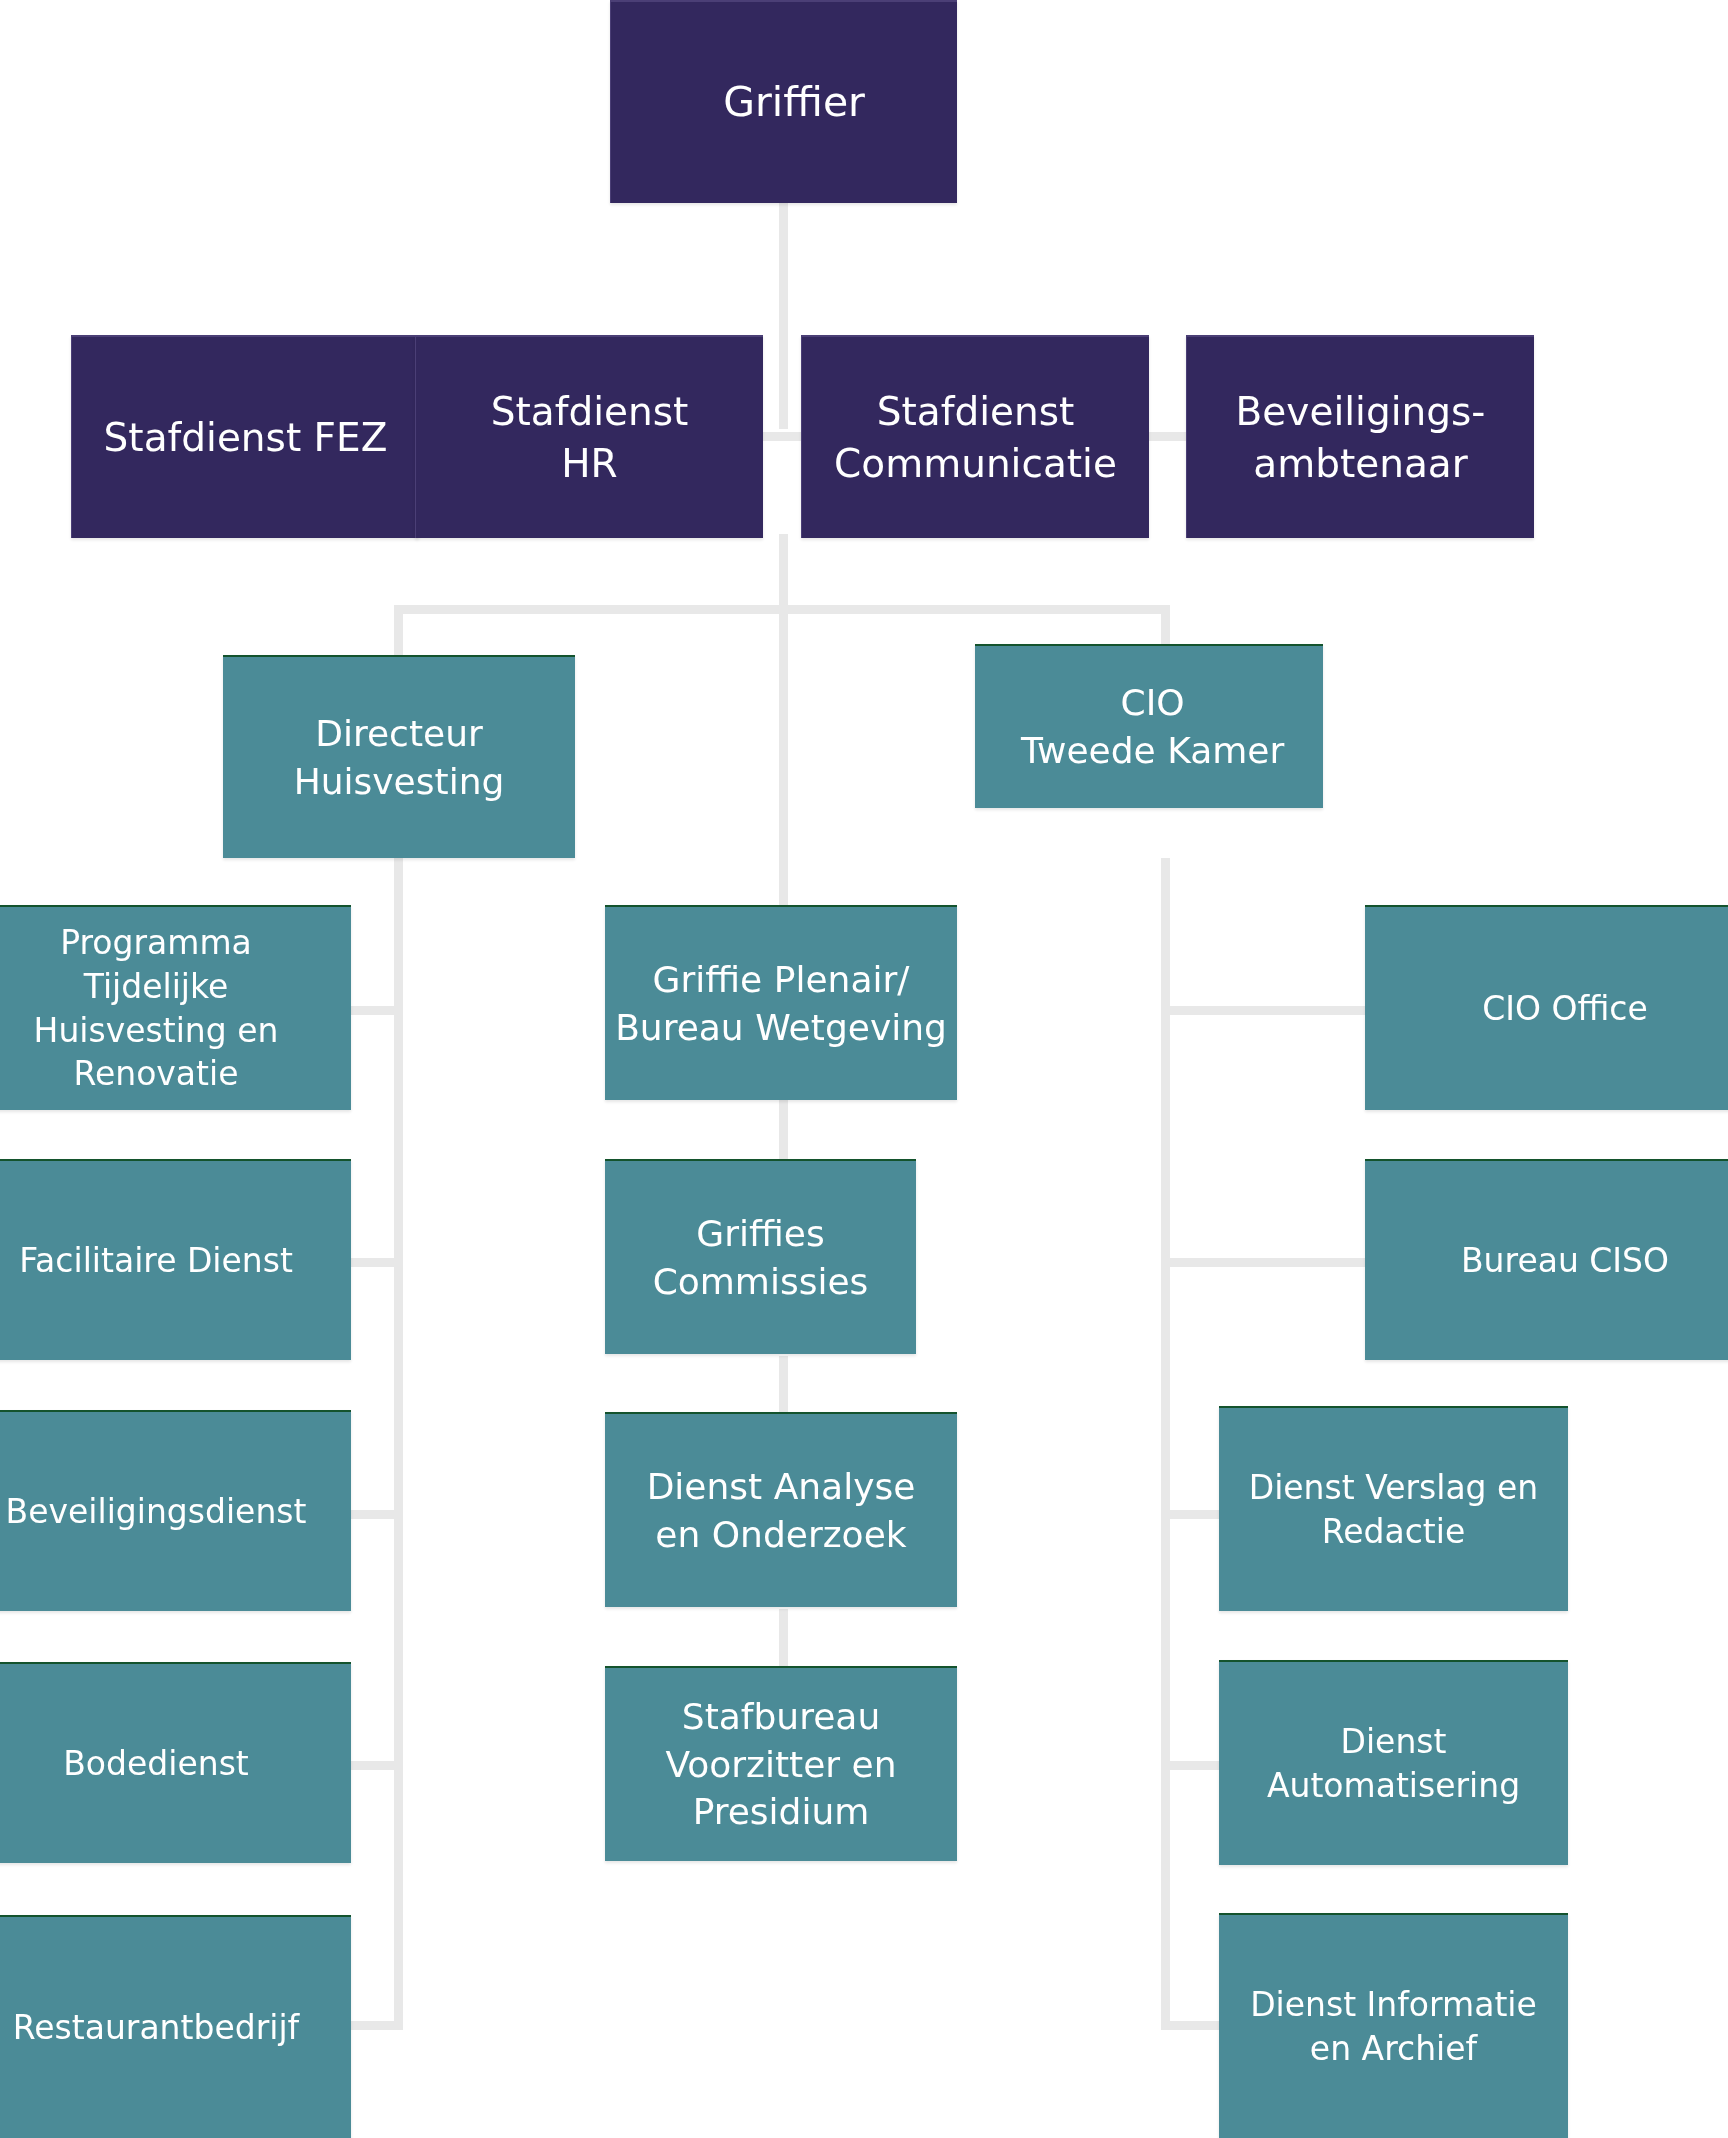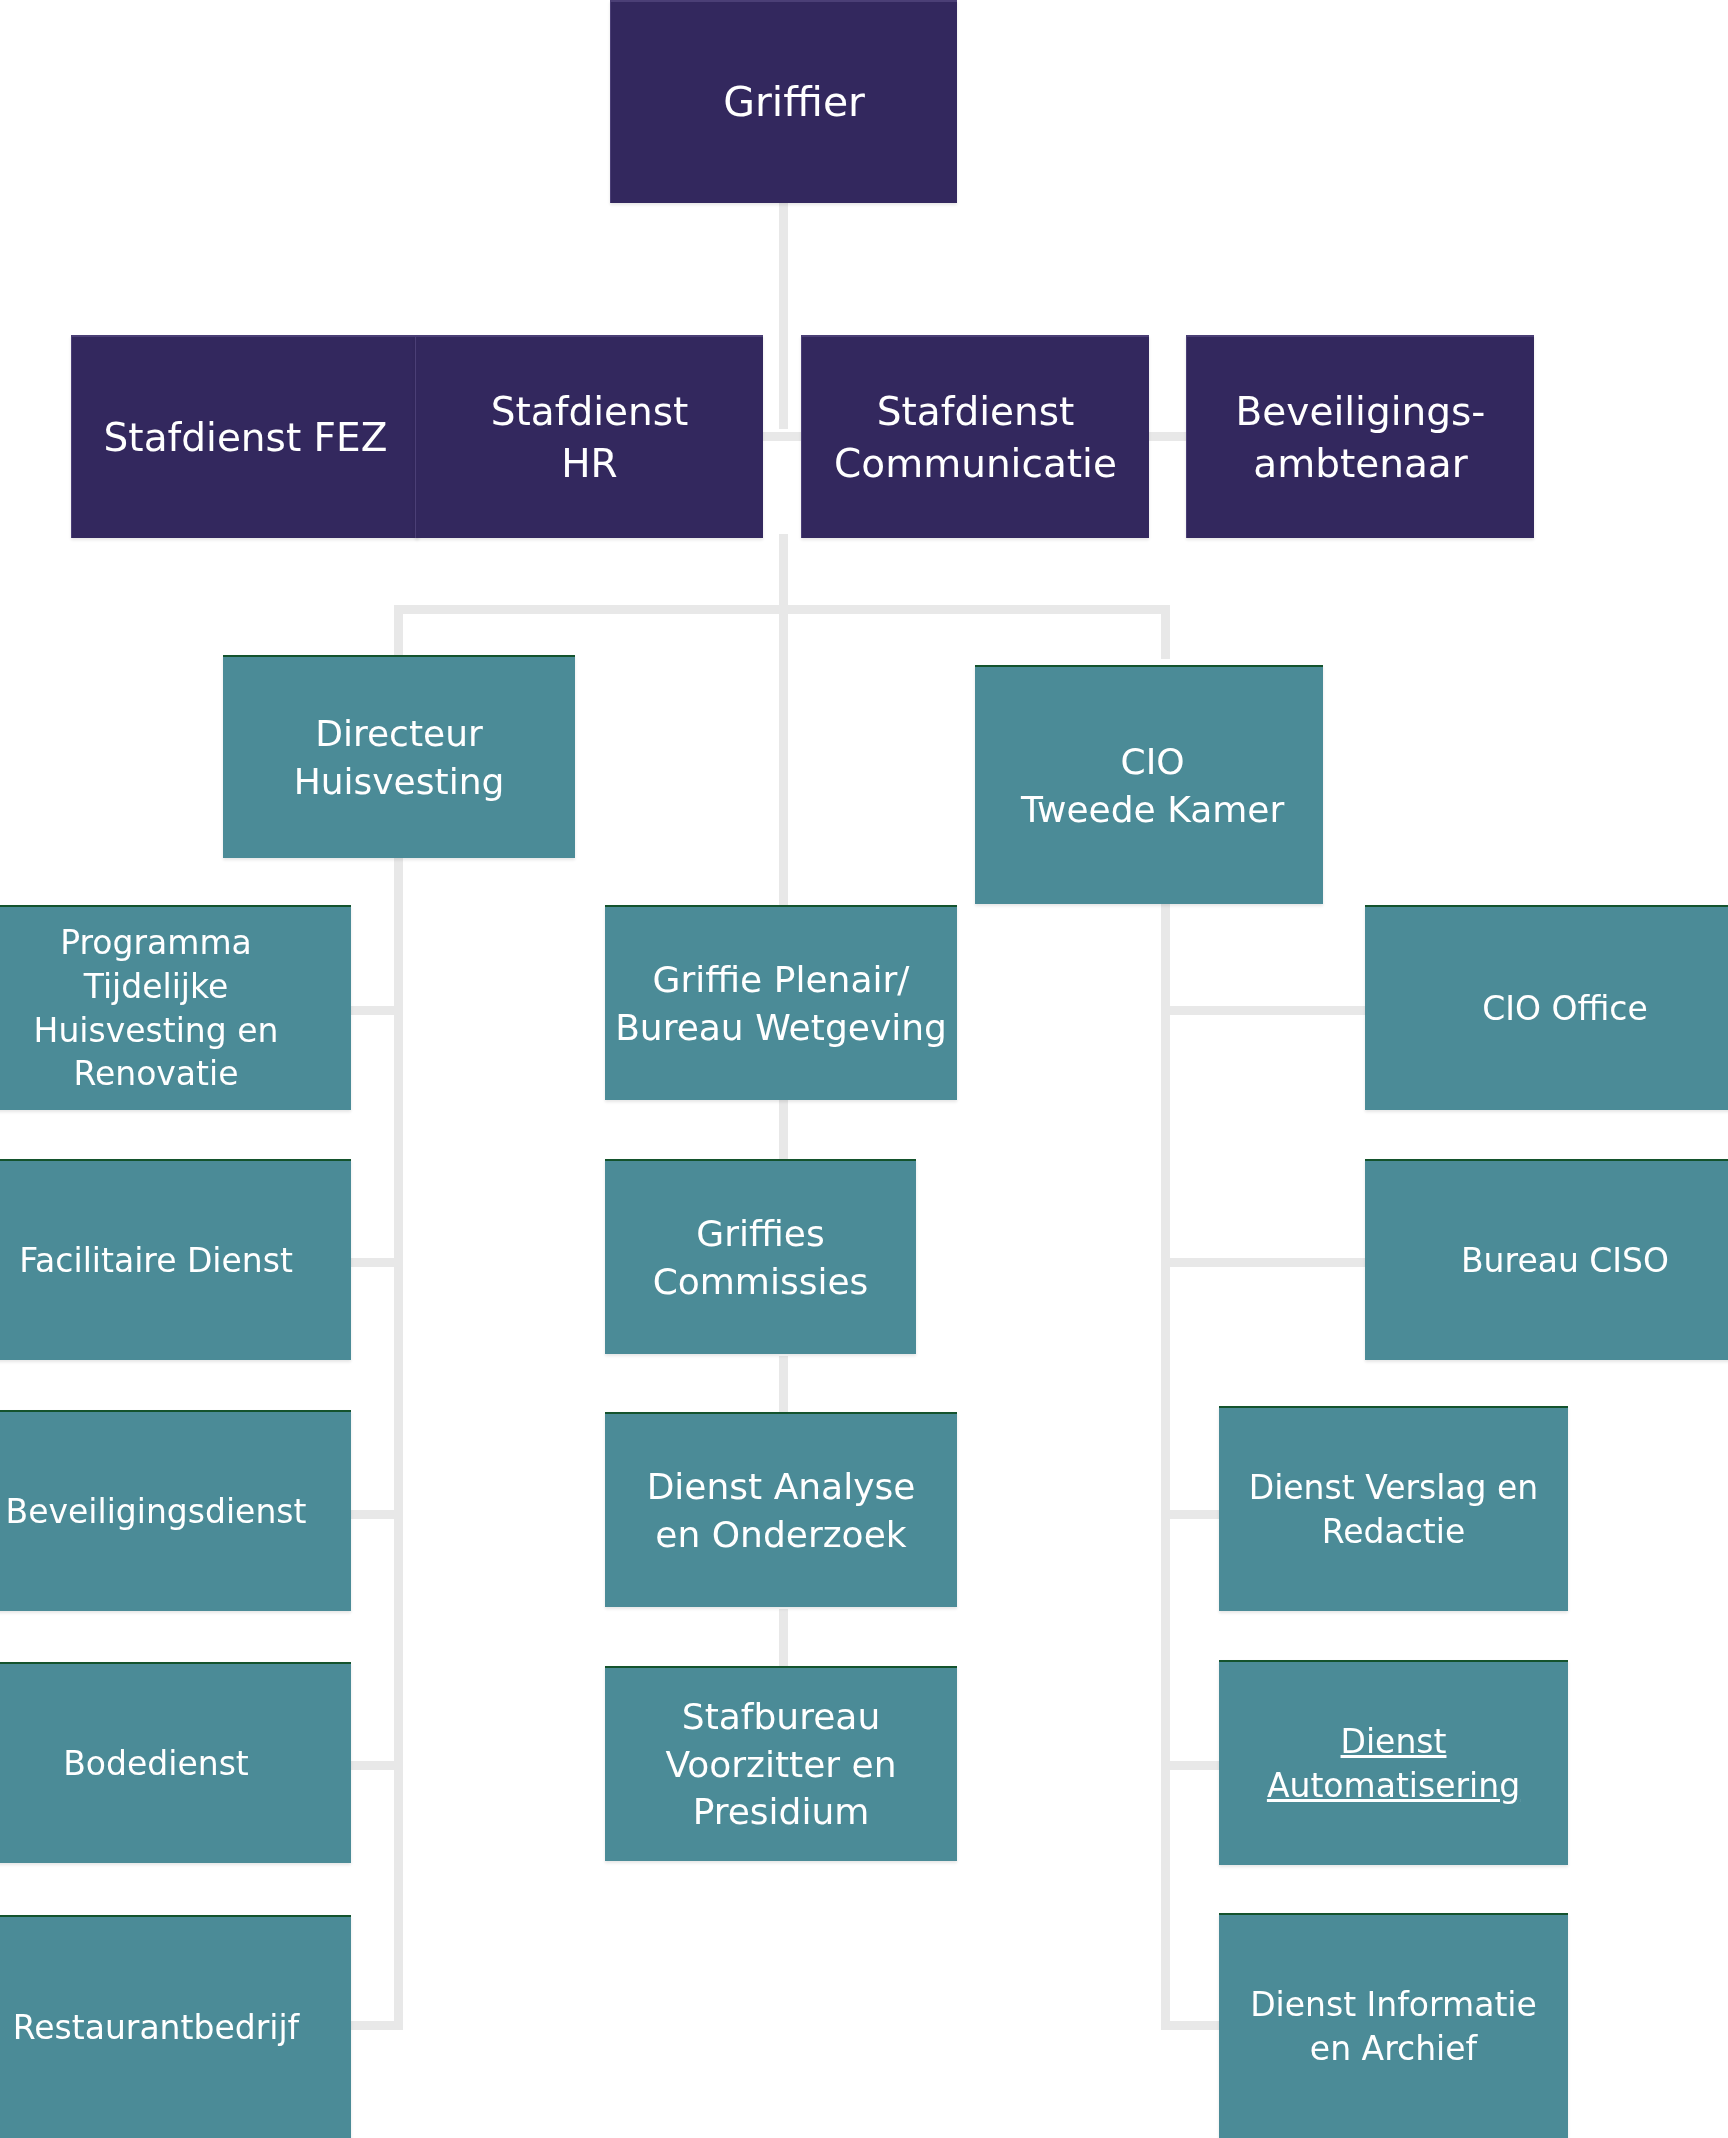--- a/index.html
+++ b/index.html
@@ -116,21 +116,21 @@
   <div class="node purple fs-staff" style="left:1186px; top:335px; width:348px; height:203px;">
     <span class="label">Beveiligings-
 ambtenaar</span>
   </div>
 
   <div class="node teal fs-mid" style="left:223px; top:655px; width:352px; height:203px;">
     <span class="label">Directeur
 Huisvesting</span>
   </div>
 
-  <div class="node teal fs-mid" style="left:975px; top:665px; width:348px; height:239px;padding-left:15px;">
+  <div class="node teal fs-mid" style="left:975px; top:644px; width:348px; height:164px;padding-left:15px;">
     <span class="label">CIO
 Tweede Kamer</span>
   </div>
 
   <div class="node teal fs-mid" style="left:605px; top:905px; width:352px; height:195px;">
     <span class="label">Griffie Plenair/
 Bureau Wetgeving</span>
   </div>
 
   <div class="node teal fs-mid" style="left:605px; top:1159px; width:311px; height:195px;align-items:center;">
@@ -177,21 +177,21 @@
 
   <div class="node teal fs-leaf" style="left:1365px; top:1159px; width:400px; height:201px;">
     <span class="label">Bureau CISO</span>
   </div>
 
   <div class="node teal fs-leaf" style="left:1219px; top:1406px; width:349px; height:205px;">
     <span class="label">Dienst Verslag en
 Redactie</span>
   </div>
 
-  <div class="node teal fs-leaf" style="left:1219px; top:1660px; width:349px; height:205px;text-decoration:underline;">
+  <div class="node teal fs-leaf" style="left:1219px; top:1660px; width:349px; height:205px;">
     <span class="label">Dienst
 Automatisering</span>
   </div>
 
   <div class="node teal fs-leaf" style="left:1219px; top:1913px; width:349px; height:225px;">
     <span class="label">Dienst Informatie
 en Archief</span>
   </div>
 
 </div>

